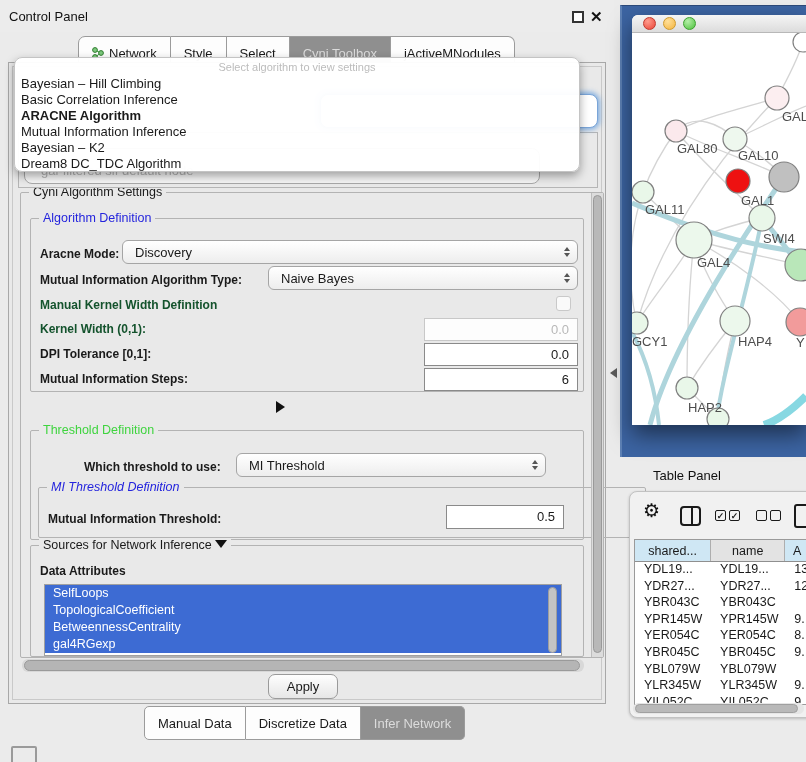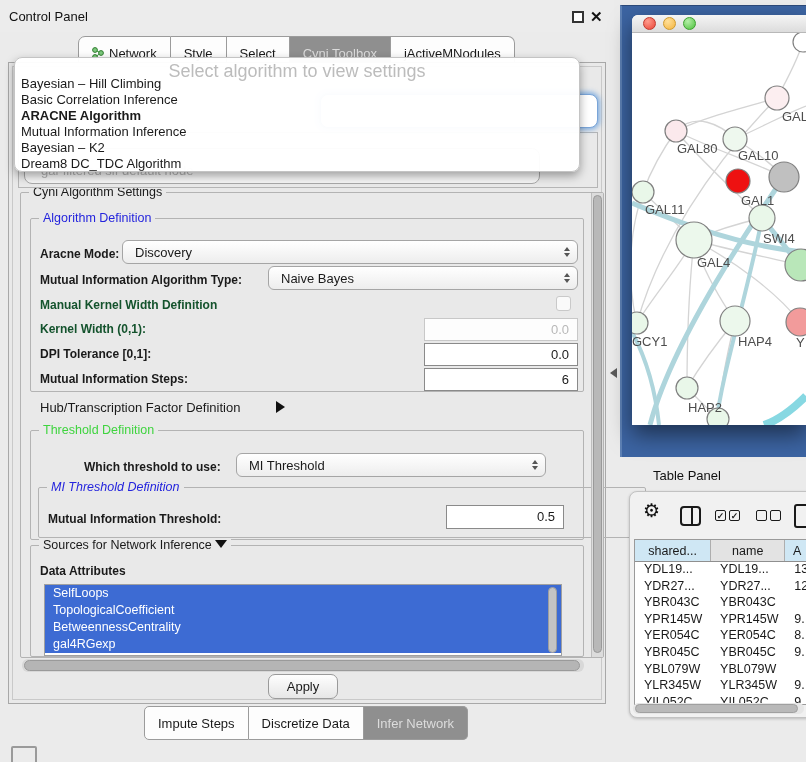--- a/index.html
+++ b/index.html
@@ -36,21 +36,21 @@
                  border:1px solid #7aa5d8; border-radius:8px;
                  box-shadow:0 0 5px 2px rgba(96,155,220,.75); z-index:4; }
   .ghost-grp  { left:18px; top:132px; width:580px; height:56px; border:1px solid #b5b5b5; z-index:3; }
   .ghost-combo{ left:24px; top:148px; width:516px; height:36px; border:1px solid #a8a8a8;
                 border-radius:8px; background:#f6f6f6; z-index:4; }
   .ghost-combo span { position:absolute; left:16px; top:14px; font-size:13px; color:#b4b4b4; }
 
   
   .popup { left:14px; top:57px; width:566px; height:115px; background:rgba(255,255,255,.97);
            border:1px solid #c4c4c4; border-radius:8px; box-shadow:0 4px 10px rgba(0,0,0,.35); z-index:50; }
-  .popup .prompt { text-align:center; font-size:18px; color:#bcbcbc; padding-top:3px; height:18px; }
+  .popup .prompt { text-align:center; font-size:11px; color:#bcbcbc; padding-top:3px; height:18px; }
   .popup .item { font-size:13px; padding:1px 0 1px 6px; height:16px; line-height:14px; }
   .popup .item.bold { font-weight:bold; }
 
   
   .grp { border:1px solid #b3b3b3; border-radius:2px; }
   .gtitle { position:absolute; top:-8px; left:8px; background:#e9e9e9; padding:0 4px;
             font-size:12.5px; white-space:nowrap; }
   .blue  { color:#2424dd; } .green { color:#3fd43f; }
 
   .lbl   { font-size:12px; font-weight:bold; white-space:nowrap; }
@@ -216,21 +216,20 @@
   </div>
   <span class="abs lbl dis" style="left:40px;top:298px;">Manual Kernel Width Definition</span>
   <span class="abs chk" style="left:556px;top:296px;"></span>
   <span class="abs lbl dis" style="left:40px;top:322px;">Kernel Width (0,1):</span>
   <div class="abs field dis" style="left:424px;top:318px;width:154px;height:23px;">0.0</div>
   <span class="abs lbl" style="left:40px;top:347px;">DPI Tolerance [0,1]:</span>
   <div class="abs field" style="left:424px;top:343px;width:154px;height:23px;">0.0</div>
   <span class="abs lbl" style="left:40px;top:372px;">Mutual Information Steps:</span>
   <div class="abs field" style="left:424px;top:368px;width:154px;height:23px;">6</div>
 
-  <span class="abs" style="left:40px;top:400px;font-size:13px;">Hub/Transcription Factor Definition</span>
   <span class="abs tri-right" style="left:276px;top:401px;"></span>
 
   <div class="abs grp" style="left:30px;top:430px;width:554px;height:110px;">
     <span class="gtitle green">Threshold Definition</span>
   </div>
   <span class="abs lbl" style="left:84px;top:460px;">Which threshold to use:</span>
   <div class="abs combo" style="left:236px;top:453px;width:310px;height:24px;">
     <span>MI Threshold</span>
     <span class="spin">
         <i class="up"></i>
@@ -260,21 +259,21 @@
   <div class="abs vsb-track">
       <span class="vsb-thumb"></span>
     </div>
   <div class="abs hsb-track">
       <span class="hsb-thumb"></span>
     </div>
 
   <div class="abs apply-btn">Apply</div>
   <div id="bottom-tabs" class="abs seg">
       <div class="tab">
-        <span>Impute Steps</span>
+        <span>Manual Data</span>
       </div>
       <div class="tab">
         <span>Discretize Data</span>
       </div>
       <div class="tab sel">
         <span>Infer Network</span>
       </div>
     </div>
 
   <span class="abs collapse-arrow"></span>

